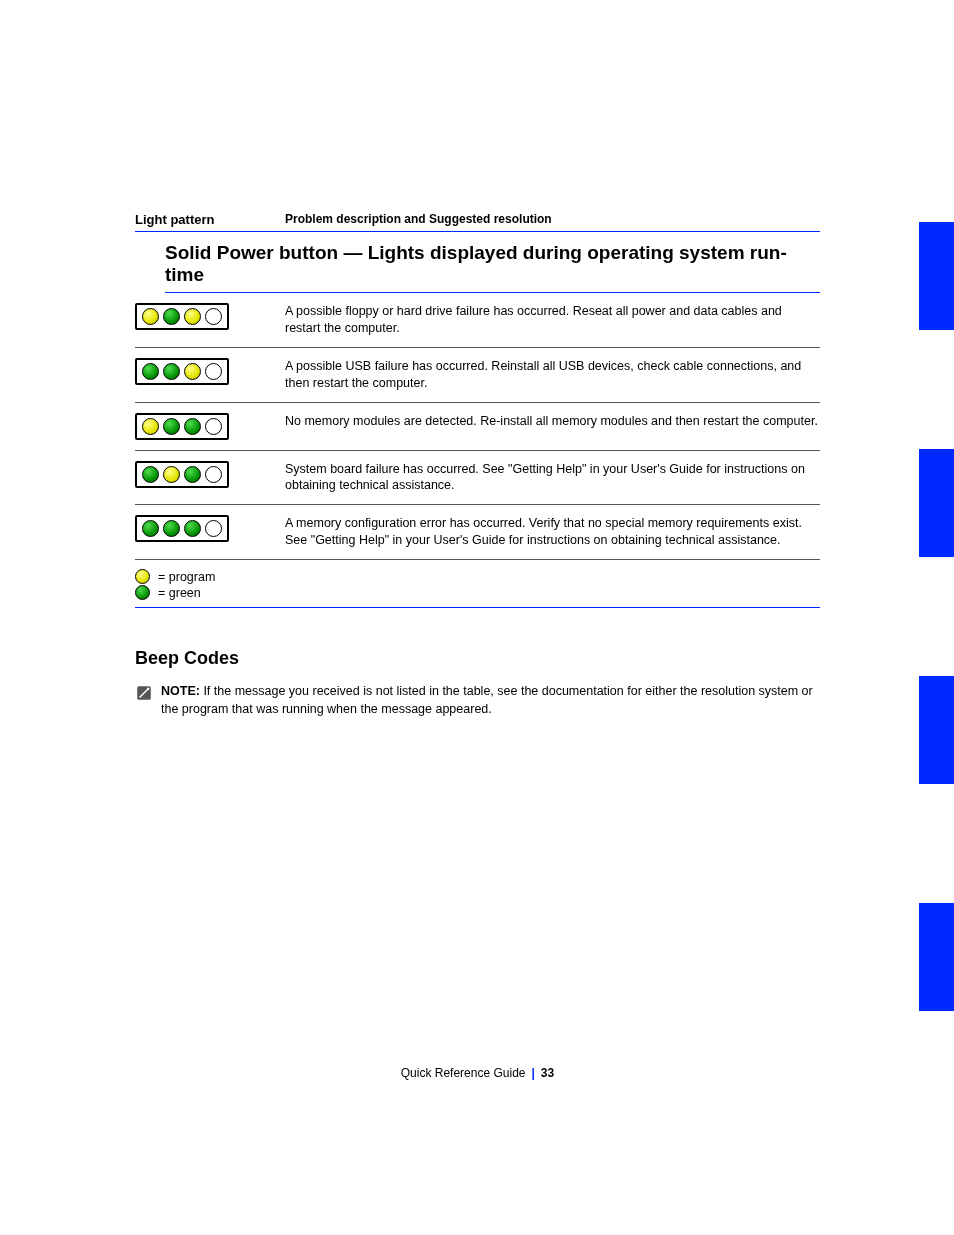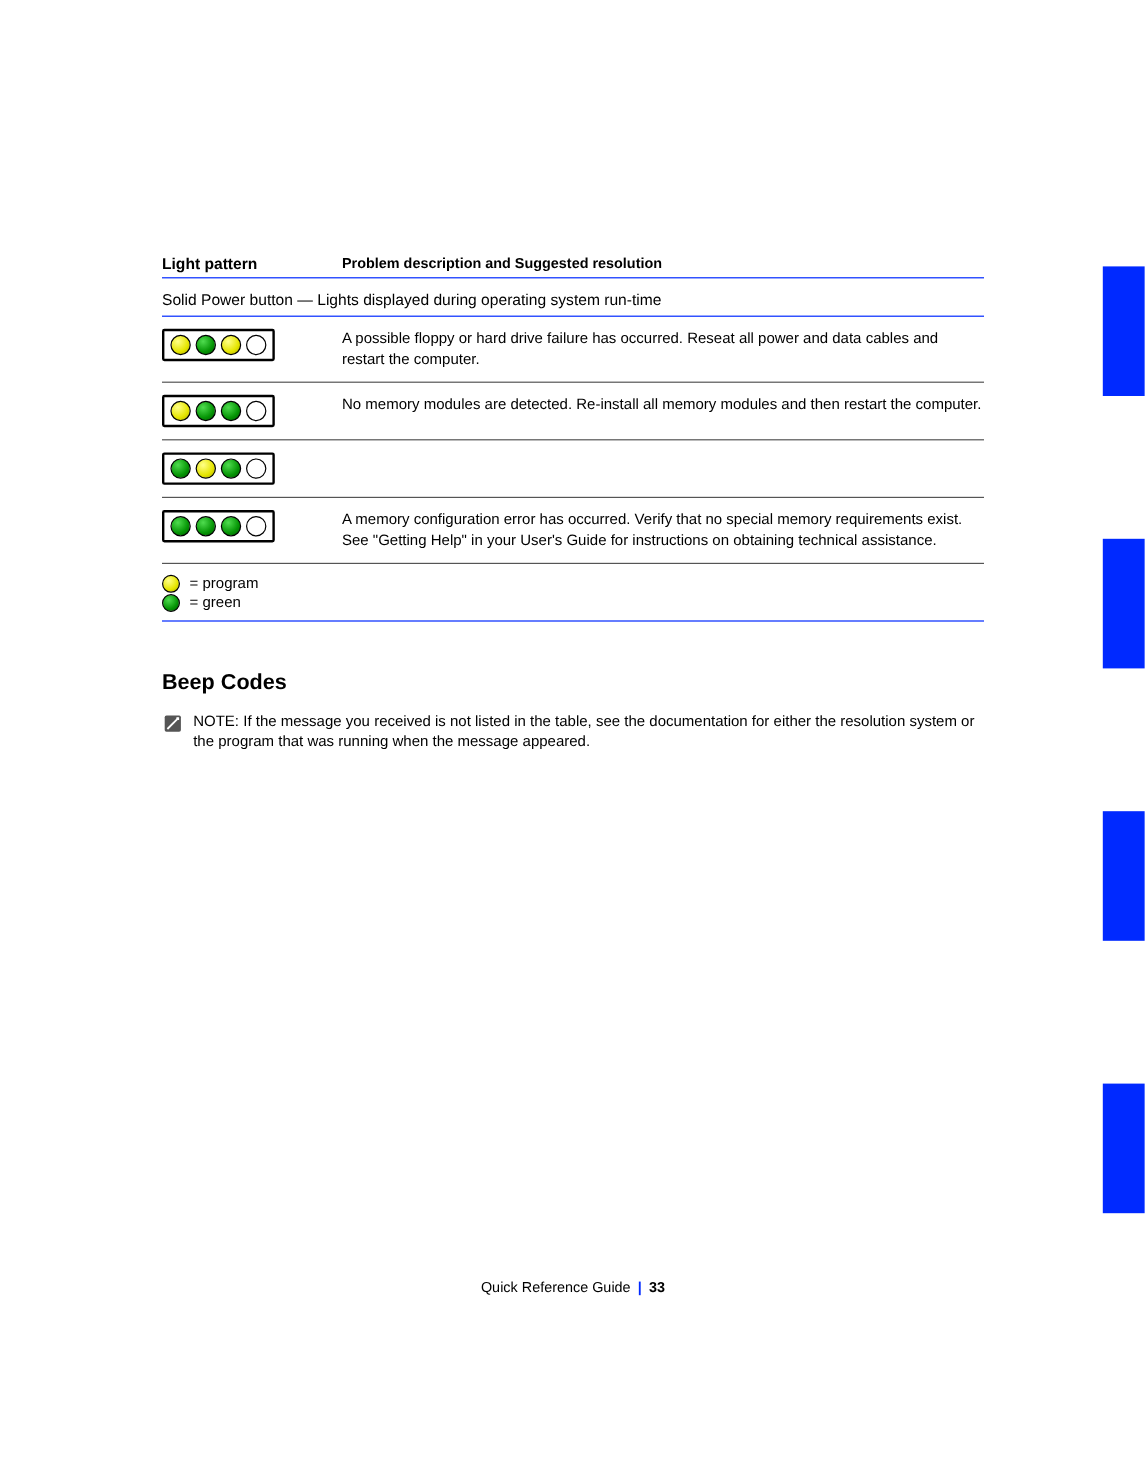--- a/index.html
+++ b/index.html
@@ -8,21 +8,21 @@
 
   
   .side-tab { position: absolute; right: 0; width: 35px; height: 108px; background: #0029ff; }
 
   .content { position: absolute; left: 135px; top: 212px; width: 685px; }
 
   .table-header { display: flex; padding: 0 0 4px 0; border-bottom: 1px solid #0029ff; }
   .th-left { flex: 0 0 150px; font-weight: bold; font-size: 13px; }
   .th-right { flex: 1; font-weight: bold; font-size: 12px; }
 
-  .subhead { display: flex; padding: 10px 0 6px 0; border-bottom: 1px solid #0029ff; font-size: 13px; font-weight: normal; }
+  .subhead { display: flex; padding: 10px 0 6px 0; border-bottom: 1px solid #0029ff; font-size: 19px; font-weight: bold; margin-left: 30px; }
 
   .row { display: flex; align-items: flex-start; padding: 10px 0; border-bottom: 1px solid #555; }
   .row:last-of-type { border-bottom: 1px solid #0029ff; }
   .cell-left { flex: 0 0 150px; }
   .cell-right { flex: 1; font-size: 12.5px; line-height: 1.35; }
 
   
   .indicator-box { display: inline-flex; align-items: center; gap: 4px; padding: 3px 5px; border: 2px solid #000; border-radius: 2px; background: #fff; }
   .led { width: 17px; height: 17px; border-radius: 50%; border: 1.5px solid #000; }
   .led.yellow { background: radial-gradient(circle at 35% 30%, #ffff88, #e5e500 60%, #a8a800); }
@@ -32,21 +32,21 @@
   .legend { padding: 8px 0 6px 0; border-bottom: 1px solid #0029ff; }
   .legend-row { display: flex; align-items: center; gap: 8px; font-size: 12.5px; margin: 1px 0; }
   .legend-led { width: 15px; height: 15px; border-radius: 50%; border: 1.5px solid #000; }
   .legend-led.yellow { background: radial-gradient(circle at 35% 30%, #ffff88, #e5e500 60%, #a8a800); }
   .legend-led.green  { background: radial-gradient(circle at 35% 30%, #4fdc4f, #059505 60%, #025502); }
   .legend-led.off    { background: #fff; }
 
   .section-title { font-weight: bold; font-size: 18px; margin-top: 40px; margin-bottom: 14px; }
   .note-block { display: flex; align-items: flex-start; gap: 8px; font-size: 12.5px; line-height: 1.4; }
   .note-icon { flex: 0 0 18px; height: 18px; margin-top: 1px; }
-  .note-text b { font-weight: normal; }
+  .note-text b { font-weight: bold; }
 
   .footer { position: absolute; left: 135px; right: 134px; top: 1066px; display: flex; justify-content: center; align-items: center; font-size: 12px; gap: 6px; }
   .footer .sep { color: #0029ff; font-weight: bold; }
 </style>
 </head>
 <body>
 <div class="page">
 
   <div class="side-tab" style="top:222px;"></div>
   <div class="side-tab" style="top:449px;"></div>
@@ -69,20 +69,31 @@
         <span class="indicator-box">
           <span class="led yellow"></span>
           <span class="led green"></span>
           <span class="led yellow"></span>
           <span class="led off"></span>
         </span>
       </div>
       <div class="cell-right">A possible floppy or hard drive failure has occurred. Reseat all power and data cables and restart the computer.</div>
     </div>
 
+    <div class="row">
+      <div class="cell-left">
+        <span class="indicator-box">
+          <span class="led green"></span>
+          <span class="led green"></span>
+          <span class="led yellow"></span>
+          <span class="led off"></span>
+        </span>
+      </div>
+      <div class="cell-right">A possible USB failure has occurred. Reinstall all USB devices, check cable connections, and then restart the computer.</div>
+    </div>
 
     <div class="row">
       <div class="cell-left">
         <span class="indicator-box">
           <span class="led yellow"></span>
           <span class="led green"></span>
           <span class="led green"></span>
           <span class="led off"></span>
         </span>
       </div>
@@ -91,20 +102,21 @@
 
     <div class="row">
       <div class="cell-left">
         <span class="indicator-box">
           <span class="led green"></span>
           <span class="led yellow"></span>
           <span class="led green"></span>
           <span class="led off"></span>
         </span>
       </div>
+      <div class="cell-right">System board failure has occurred. See "Getting Help" in your User's Guide for instructions on obtaining technical assistance.</div>
     </div>
 
     <div class="row" style="border-bottom:1px solid #555;">
       <div class="cell-left">
         <span class="indicator-box">
           <span class="led green"></span>
           <span class="led green"></span>
           <span class="led green"></span>
           <span class="led off"></span>
         </span>

